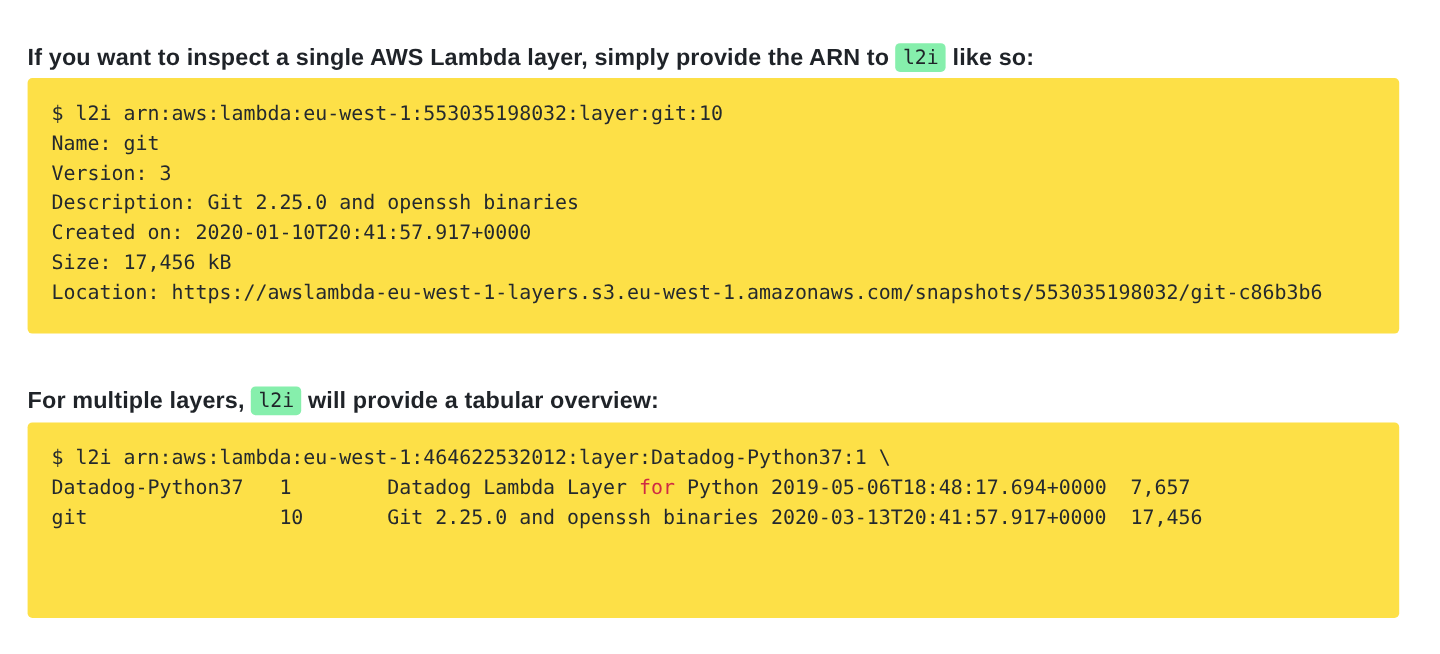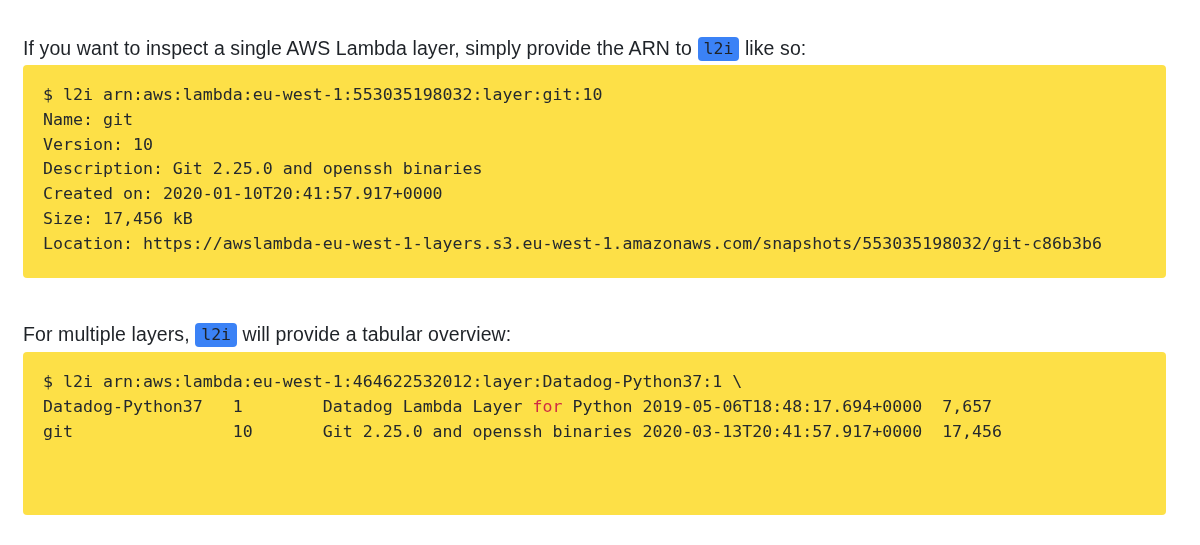--- a/index.html
+++ b/index.html
@@ -32,27 +32,27 @@
     font-family: "Liberation Sans", sans-serif;
     font-size: 19.5px;
     line-height: 28px;
     color: #1f2328;
     white-space: nowrap;
     letter-spacing: 0.1px;
   }
   #para-1 { top: 14px; }
   #para-2 { top: 300px; }
 
-  .para .seg { display: inline; }
+  .para .seg { display: inline; font-weight: bold; }
 
   
   .inline-code {
     font-family: "DejaVu Sans Mono", "Liberation Mono", monospace;
     font-size: 16.5px;
-    background: #3b82f6;
+    background: #86efac;
     border-radius: 4px;
     padding: 2px 6px 3px 6px;
     color: #1f2328;
     letter-spacing: 0;
     position: relative;
     top: -1px;
   }
 
   
   .codeblock {
@@ -85,21 +85,21 @@
 </head>
 <body>
 
 <div class="page">
 
   <p class="para" id="para-1"><span class="seg">If you want to inspect a single AWS Lambda layer, simply provide the ARN to </span><code class="inline-code">l2i</code><span class="seg"> like so:</span></p>
 
   <div class="codeblock" id="codeblock-1">
     <div class="codeline">$ l2i arn:aws:lambda:eu-west-1:553035198032:layer:git:10</div>
     <div class="codeline">Name: git</div>
-    <div class="codeline">Version: 10</div>
+    <div class="codeline">Version: 3</div>
     <div class="codeline">Description: Git 2.25.0 and openssh binaries</div>
     <div class="codeline">Created on: 2020-01-10T20:41:57.917+0000</div>
     <div class="codeline">Size: 17,456 kB</div>
     <div class="codeline overflow-line">Location: https://awslambda-eu-west-1-layers.s3.eu-west-1.amazonaws.com/snapshots/553035198032/git-c86b3b6</div>
   </div>
 
   <p class="para" id="para-2"><span class="seg">For multiple layers, </span><code class="inline-code">l2i</code><span class="seg"> will provide a tabular overview:</span></p>
 
   <div class="codeblock" id="codeblock-2">
     <div class="codeline">$ l2i arn:aws:lambda:eu-west-1:464622532012:layer:Datadog-Python37:1 \</div>

